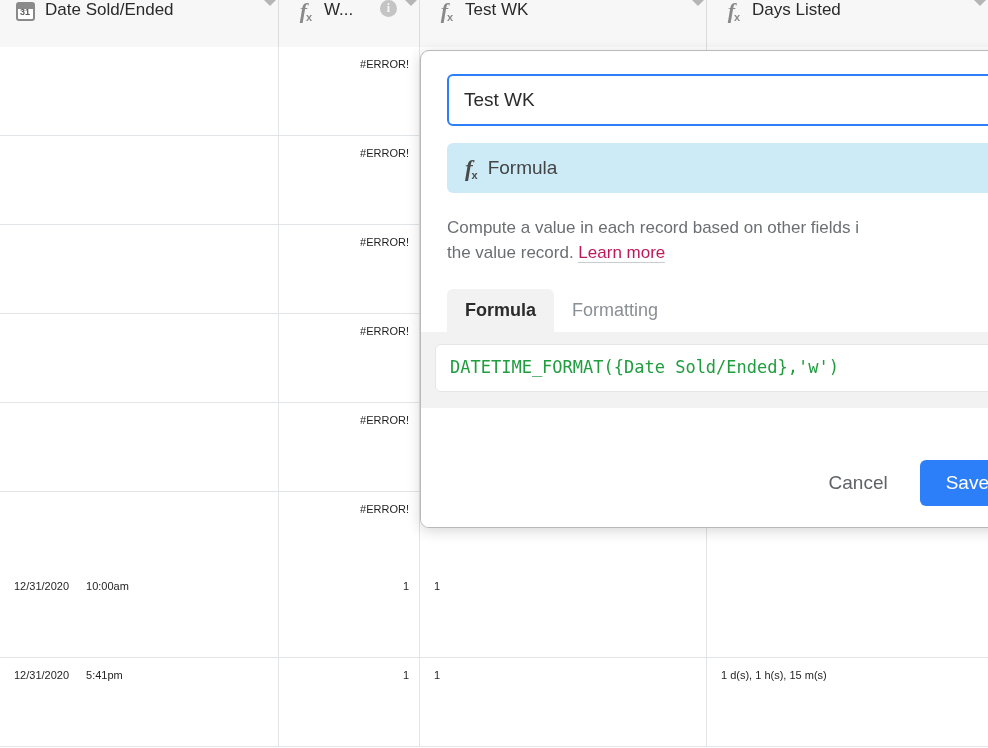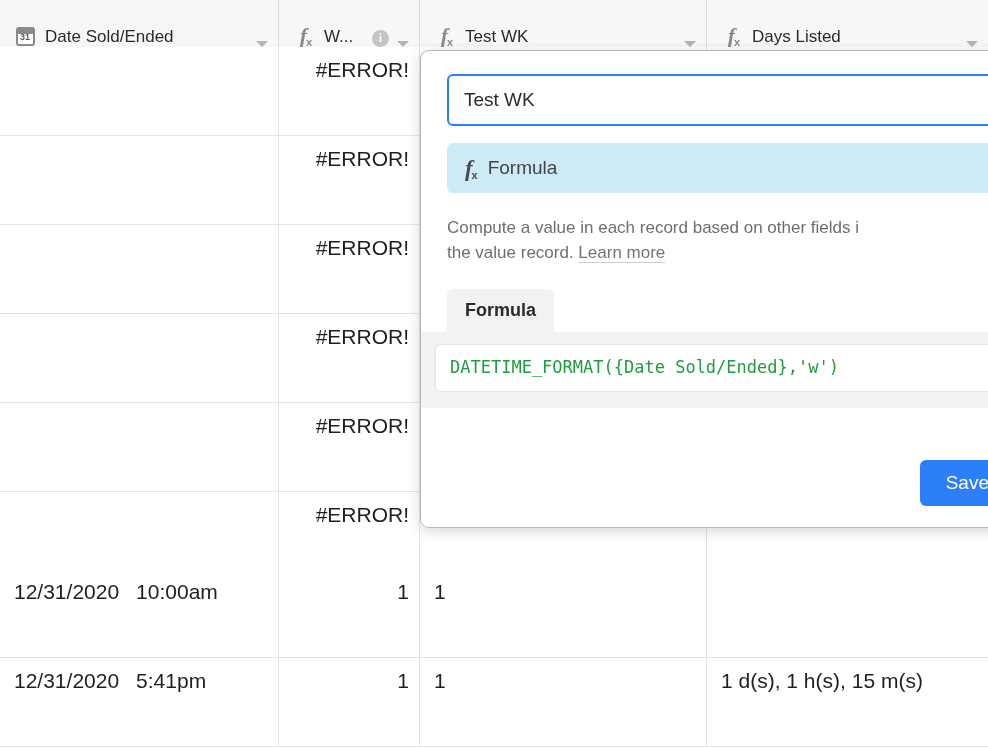--- a/index.html
+++ b/index.html
@@ -18,22 +18,22 @@
   .header-row {
     position: absolute; top: 0; left: 0;
     width: 988px; height: 47px;
     background: #f7f7f7;
     border-bottom: 2px solid #d0d0d0;
     display: flex;
   }
   .hcell {
     position: relative;
     height: 47px;
-    display: flex; align-items: flex-end;
-    padding: 0 10px 0 14px;
+    display: flex; align-items: flex-start;
+    padding: 0 2px 0 14px;
     border-right: 1px solid #dcdcdc;
     background: #f7f7f7;
     font-size: 17px;
     color: #2b2b2b;
   }
   .hcell .fname {
     white-space: nowrap; overflow: hidden; text-overflow: ellipsis;
     flex: 1 1 auto;
   }
   .ficon {
@@ -103,21 +103,21 @@
   .row {
     position: absolute; left: 0; width: 988px; height: 89px;
     display: flex;
     border-bottom: 1px solid #e2e5e8;
     background: #fff;
   }
   .cell {
     height: 100%;
     padding: 11px 12px 0 14px;
     border-right: 1px solid #e2e5e8;
-    font-size: 21px;
+    font-size: 11px;
     color: #1f1f1f;
     display: flex; align-items: flex-start;
     overflow: hidden;
     white-space: nowrap;
   }
   .cell.num { justify-content: flex-end; padding-right: 10px; }
   .c-date { width: 279px; }
   .c-w    { width: 141px; }
   .c-test { width: 287px; }
   .c-days { width: 281px; border-right: none; }
@@ -165,21 +165,21 @@
   .type-label { font-size: 19px; color: #444; }
 
   .desc {
     margin-top: 22px;
     font-size: 17px;
     line-height: 25px;
     color: #6b6f73;
     max-width: 560px;
   }
   .desc .learn {
-    color: #737373;
+    color: #be185d;
     border-bottom: 1px solid #c9cdd0;
     cursor: pointer;
   }
 
   .tabs {
     margin-top: 24px;
     display: flex;
     align-items: flex-end;
   }
   .tab {
@@ -397,25 +397,27 @@
         <span class="type-label">Formula</span>
       </div>
 
       <div class="desc">
         <span>Compute a value in each record based on other fields i</span><br>
         <span>the value record. </span><span class="learn">Learn more</span>
       </div>
 
       <div class="tabs">
         <div class="tab active">Formula</div>
+        <div class="tab">Formatting</div>
       </div>
     </div>
 
     <div class="formula-area">
       <div class="formula-box">DATETIME_FORMAT({Date Sold/Ended},'w')</div>
     </div>
 
     <div class="panel-footer">
+      <button class="btn-cancel">Cancel</button>
       <button class="btn-save">Save</button>
     </div>
   </div>
 
 </div>
 
 </body></html>

